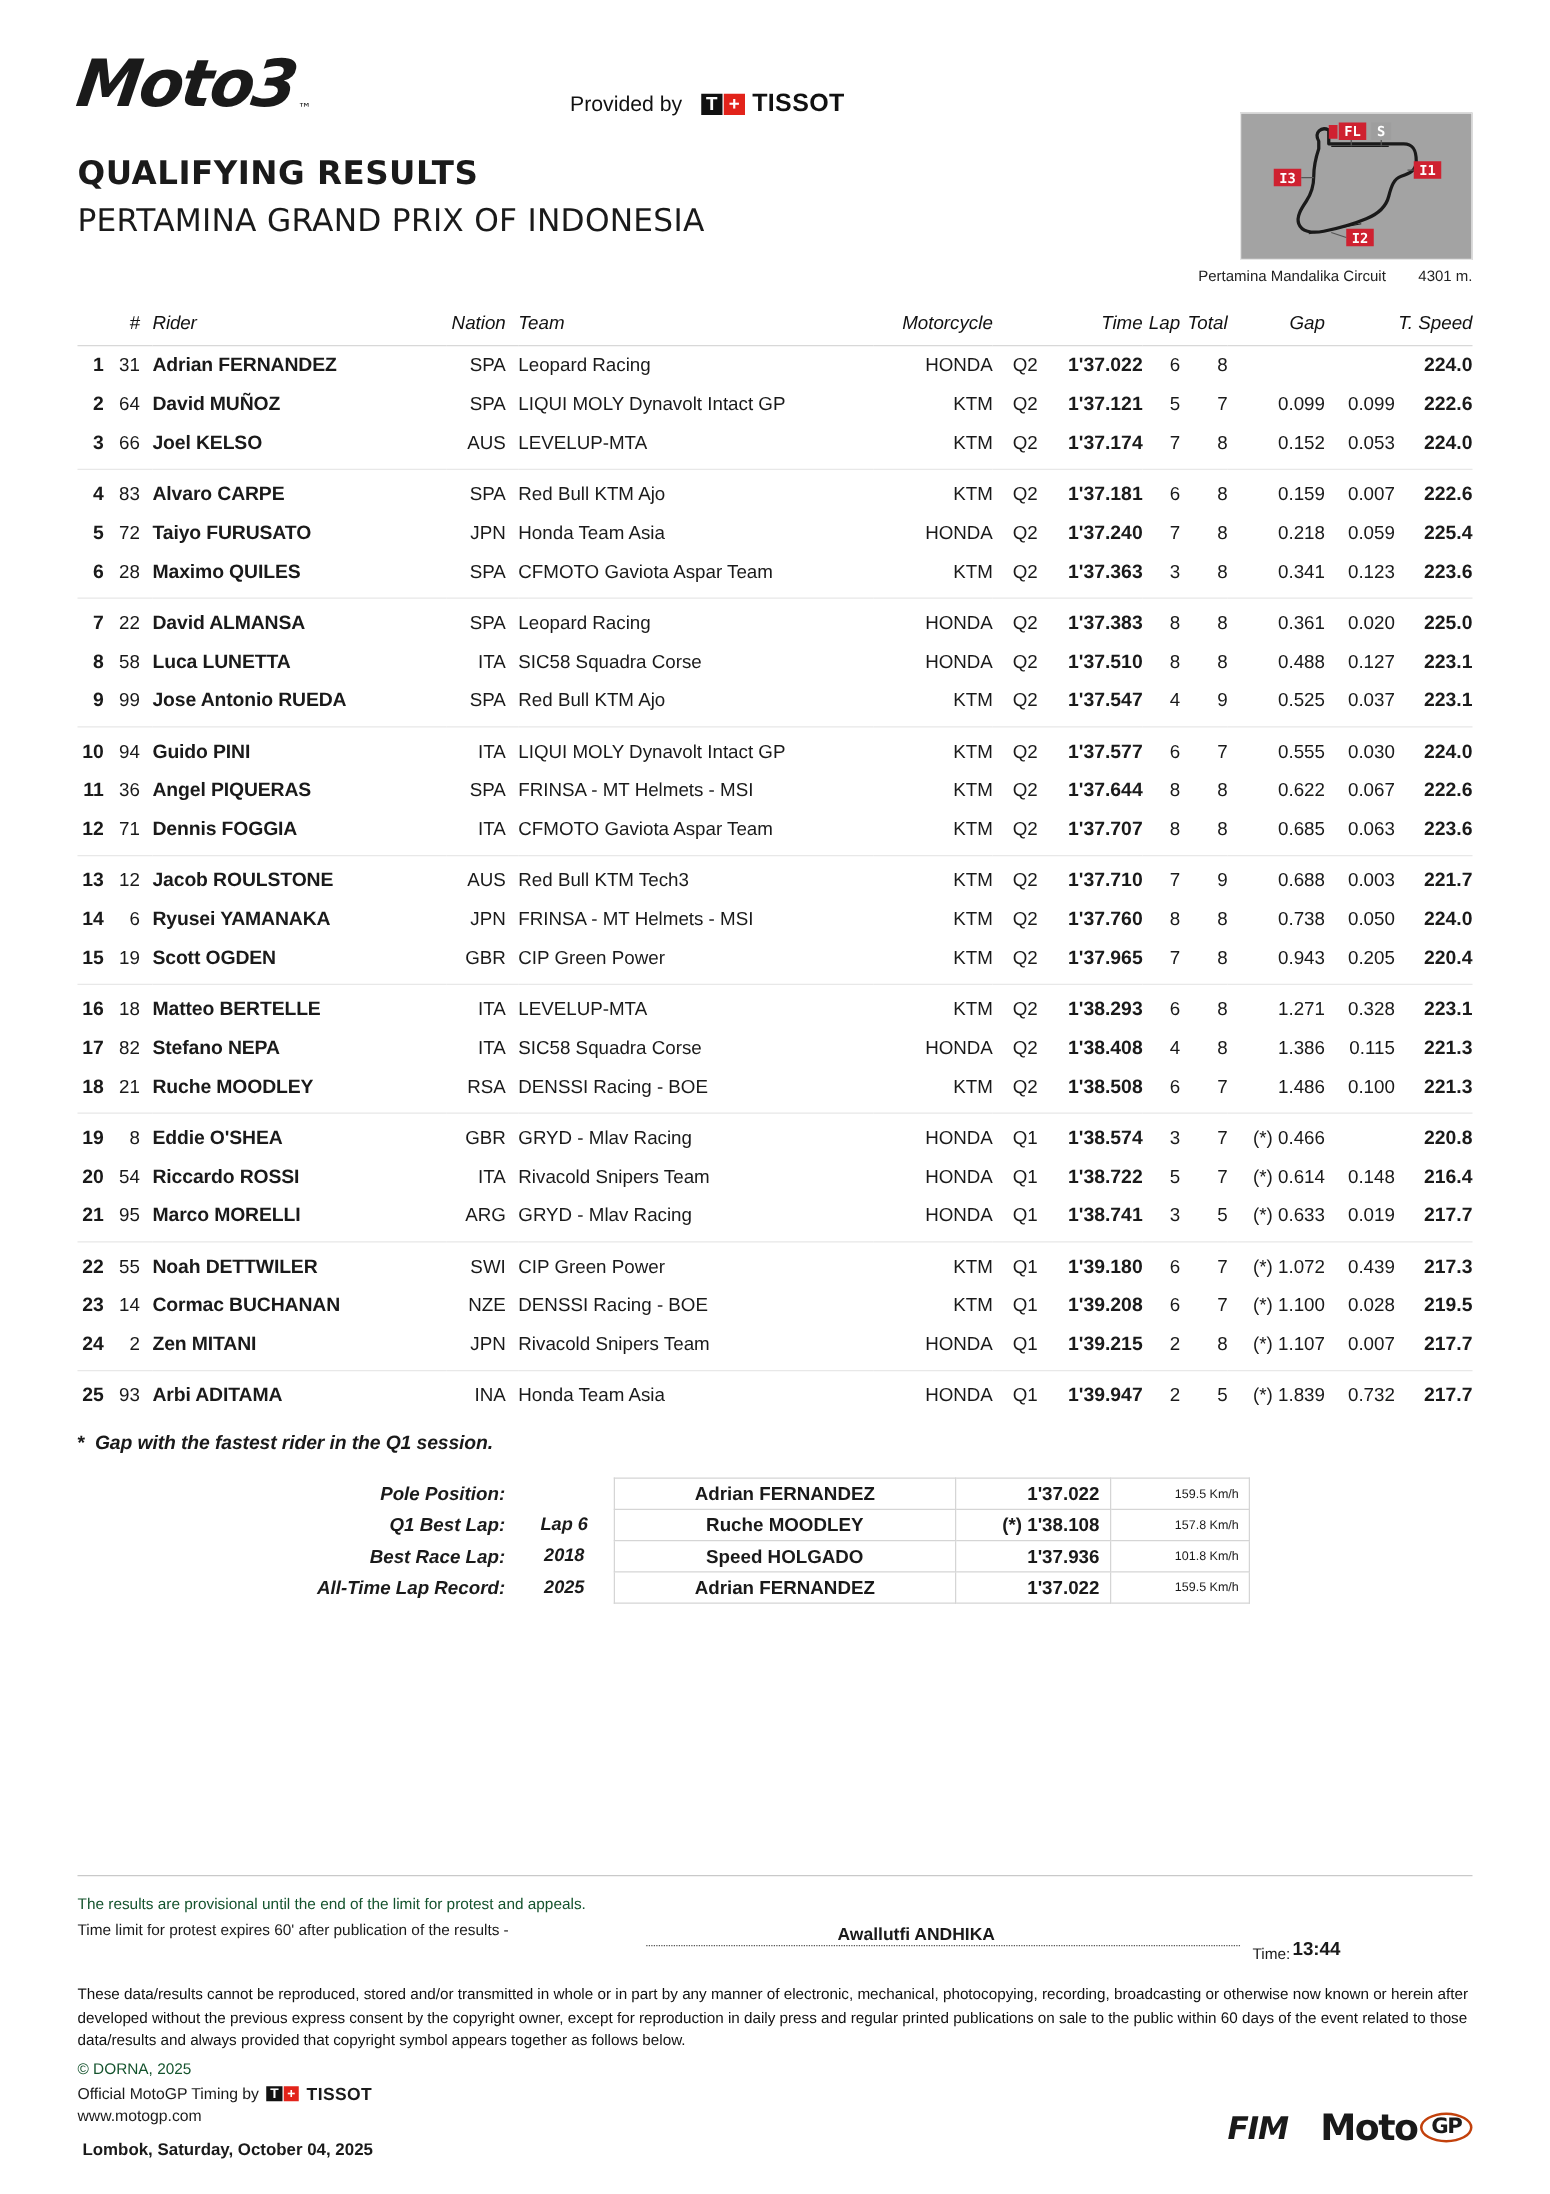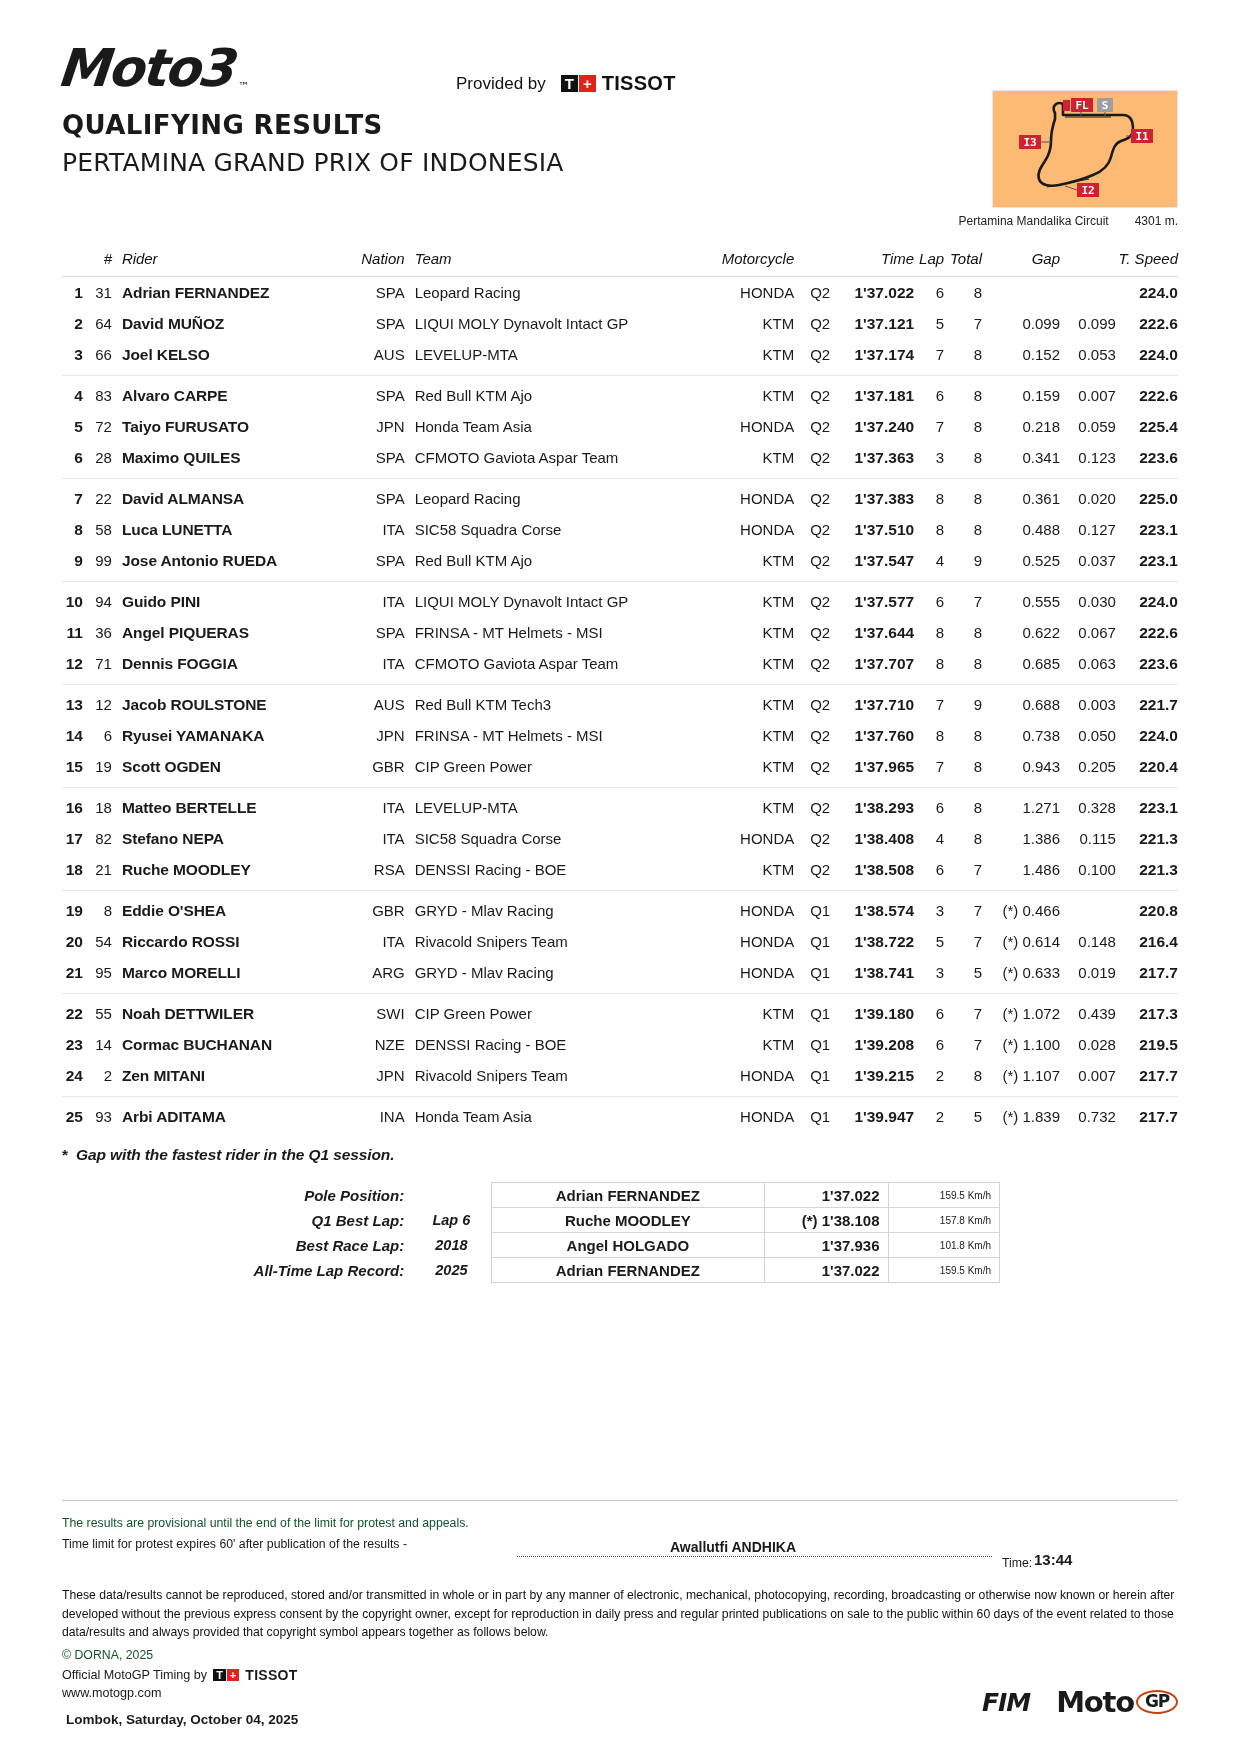--- a/index.html
+++ b/index.html
@@ -36,33 +36,33 @@
   .tissot-t {
     background: #111; color: #fff; font-weight: bold; font-size: 15px;
     padding: 1px 4px; line-height: 15px; font-family: "Liberation Sans", sans-serif;
   }
   .tissot-cross {
     background: #e2231a; color: #fff; font-weight: bold; font-size: 15px;
     padding: 1px 4px; line-height: 15px; margin-left: 1px;
   }
   .tissot-name { font-weight: bold; font-size: 20px; letter-spacing: 0.3px; margin-left: 3px; }
 
-  .title-block { margin-top: 16px; }
+  .title-block { margin-top: 30px; }
   .qual-title {
     font-size: 26px; font-weight: bold; letter-spacing: 0.4px;
     font-family: "DejaVu Sans", sans-serif;
   }
   .gp-title {
     font-size: 25px; font-weight: normal; margin-top: 8px; letter-spacing: 0.2px;
     font-family: "DejaVu Sans", sans-serif;
   }
 
   .circuit-box {
     position: absolute; right: 62px; top: 90px;
-    width: 186px; height: 118px; border: 1px solid #e6e6e6; background: #fdba74;
+    width: 186px; height: 118px; border: 1px solid #e6e6e6; background: #a3a3a3;
   }
   .circuit-caption {
     position: absolute; right: 62px; top: 214px;
     font-size: 12px; color: #222; display: flex; gap: 26px; white-space: nowrap;
   }
 
   
   .results { margin: 0 62px; width: 1116px; }
   table.res { width: 100%; border-collapse: collapse; font-size: 15.5px; }
   table.res thead th {
@@ -620,21 +620,21 @@
           <tr>
             <td class="s-label">Q1 Best Lap:</td>
             <td class="s-lap">Lap 6</td>
             <td class="s-name">Ruche MOODLEY</td>
             <td class="s-time">(*) 1'38.108</td>
             <td class="s-kmh">157.8 Km/h</td>
           </tr>
           <tr>
             <td class="s-label">Best Race Lap:</td>
             <td class="s-lap">2018</td>
-            <td class="s-name">Angel HOLGADO</td>
+            <td class="s-name">Speed HOLGADO</td>
             <td class="s-time">1'37.936</td>
             <td class="s-kmh">101.8 Km/h</td>
           </tr>
           <tr>
             <td class="s-label">All-Time Lap Record:</td>
             <td class="s-lap">2025</td>
             <td class="s-name">Adrian FERNANDEZ</td>
             <td class="s-time">1'37.022</td>
             <td class="s-kmh">159.5 Km/h</td>
           </tr>

